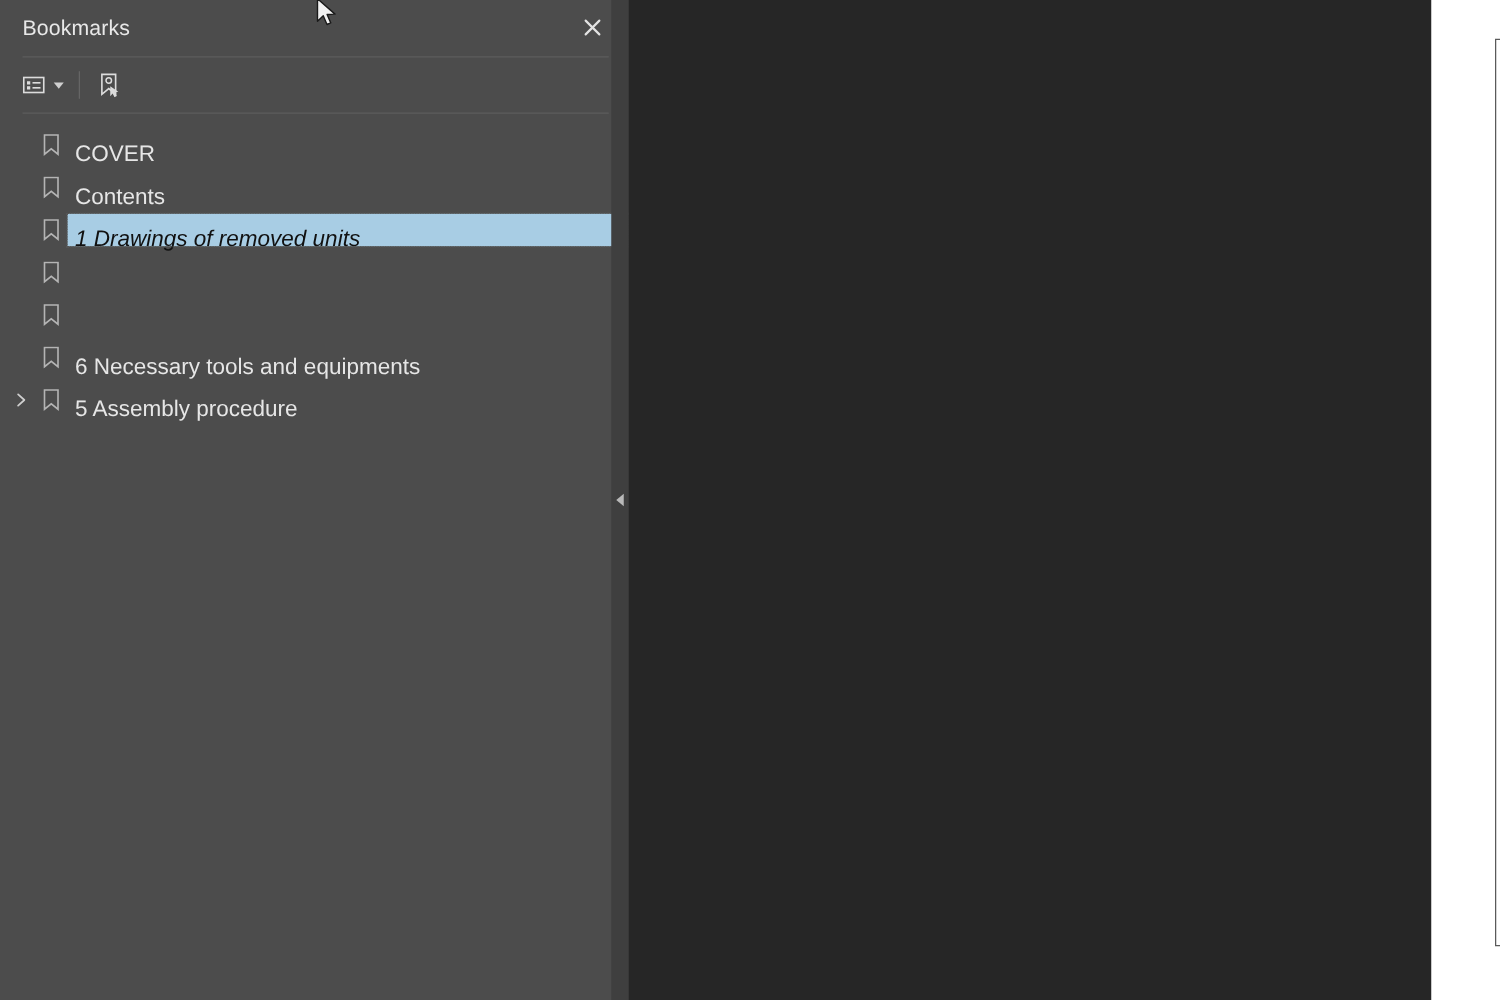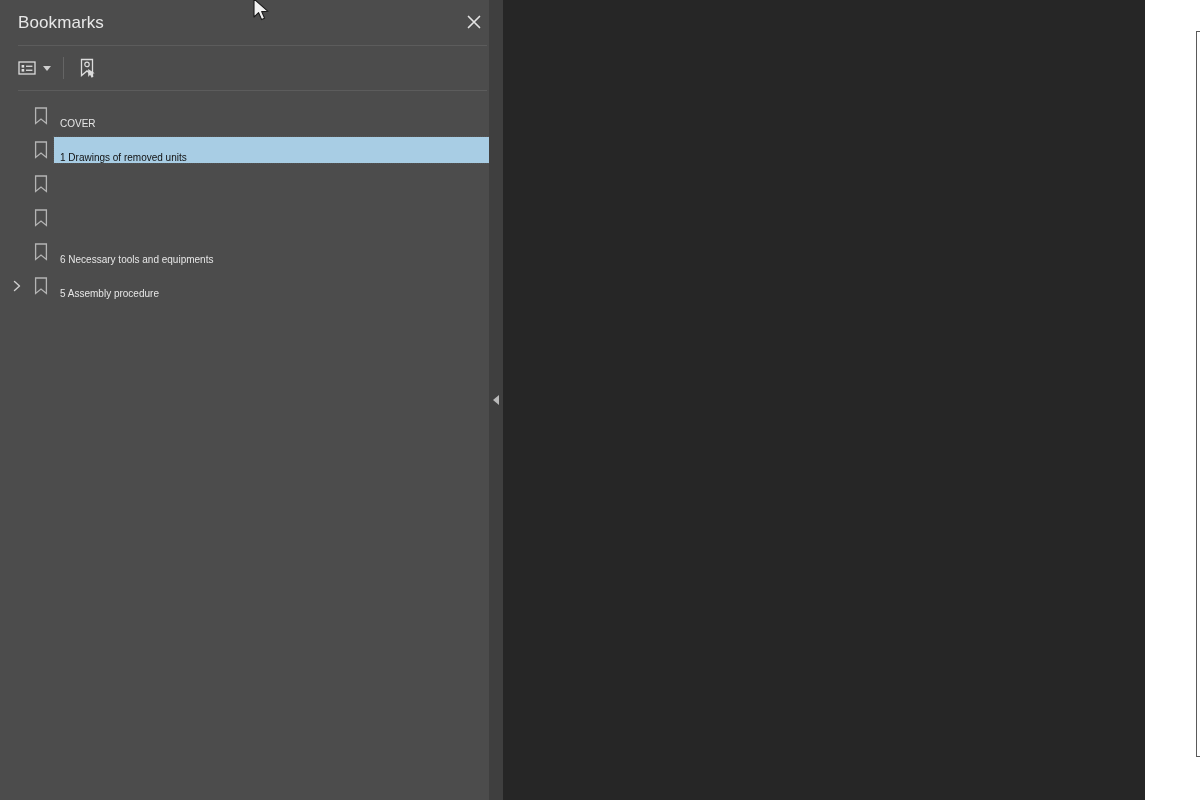--- a/index.html
+++ b/index.html
@@ -74,30 +74,30 @@
     width: 22px; flex: 0 0 22px;
     display: flex; align-items: center; justify-content: center;
     color: #cfcfcf;
   }
   .bm-icon {
     width: 26px; flex: 0 0 26px;
     display: flex; align-items: center; justify-content: center;
     color: #b4b4b4;
   }
   .bm-label {
-    color: #e6e6e6; font-size: 10px;
+    color: #e6e6e6; font-size: 18px;
     padding-left: 6px; white-space: nowrap; margin-top: 14px;
   }
   .bm-row.selected .bm-labelwrap {
     background: #a8cde4;
     outline: 1px dotted #555;
     flex: 1 1 auto;
     margin-right: 1px;
     height: 26px;
-    display: flex; align-items: center;
+    display: flex; align-items: center; font-style: italic;
   }
   .bm-row.selected .bm-label { color: #111; }
   .bm-labelwrap { display: flex; align-items: center; height: 26px; }
 
   
   #collapse-handle {
     position: absolute; right: 0; top: 0;
     width: 14px; height: 800px;
     background: #3f3f3f;
     display: flex; align-items: center; justify-content: center;
@@ -182,20 +182,31 @@
           <div class="bm-twisty"></div>
           <div class="bm-icon">
             <svg width="14" height="18" viewBox="0 0 14 18" aria-hidden="true">
               <path d="M1.6 1 h10.8 v15.4 l-5.4 -4.3 l-5.4 4.3 z" fill="none" stroke="currentColor" stroke-width="1.3"></path>
             </svg>
           </div>
           <div class="bm-labelwrap">
             <span class="bm-label">COVER</span>
           </div>
         </div>
+        <div class="bm-row">
+          <div class="bm-twisty"></div>
+          <div class="bm-icon">
+            <svg width="14" height="18" viewBox="0 0 14 18" aria-hidden="true">
+              <path d="M1.6 1 h10.8 v15.4 l-5.4 -4.3 l-5.4 4.3 z" fill="none" stroke="currentColor" stroke-width="1.3"></path>
+            </svg>
+          </div>
+          <div class="bm-labelwrap">
+            <span class="bm-label">Contents</span>
+          </div>
+        </div>
         <div class="bm-row selected">
           <div class="bm-twisty"></div>
           <div class="bm-icon">
             <svg width="14" height="18" viewBox="0 0 14 18" aria-hidden="true">
               <path d="M1.6 1 h10.8 v15.4 l-5.4 -4.3 l-5.4 4.3 z" fill="none" stroke="currentColor" stroke-width="1.3"></path>
             </svg>
           </div>
           <div class="bm-labelwrap">
             <span class="bm-label">1 Drawings of removed units</span>
           </div>

